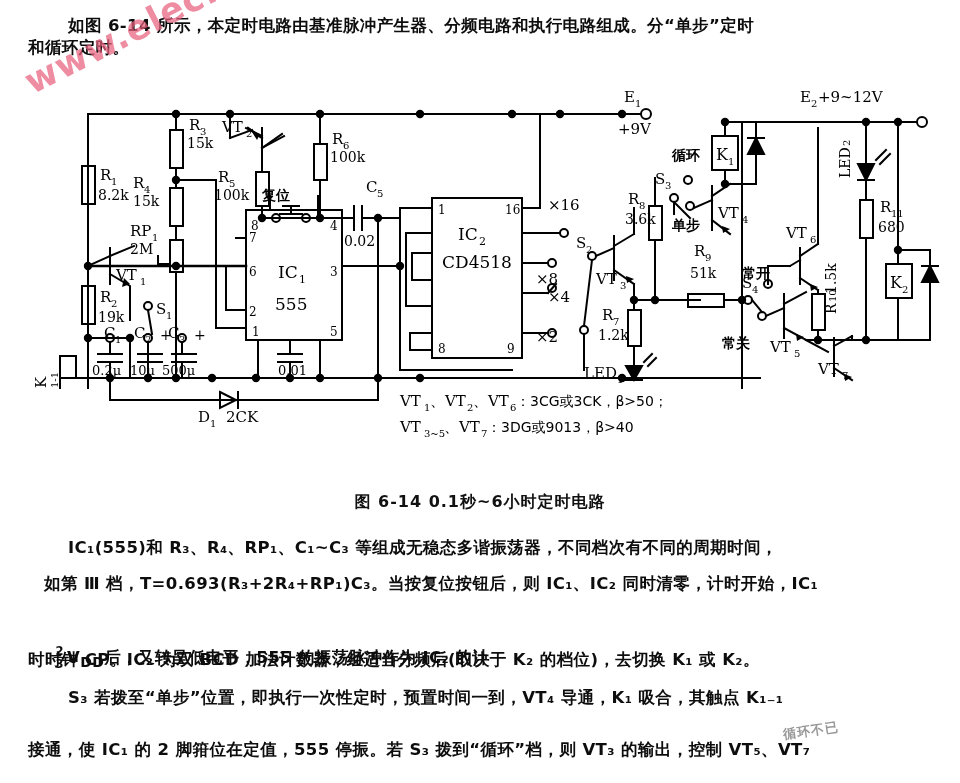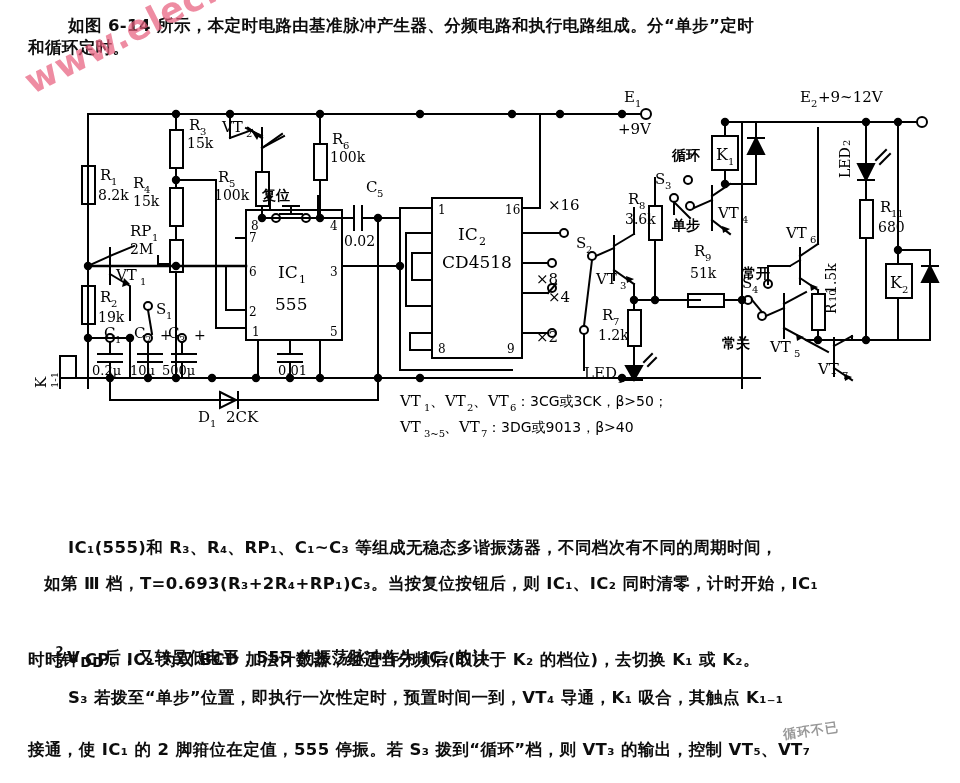--- a/index.html
+++ b/index.html
@@ -519,20 +519,21 @@
     <text x="516" y="318" font-family="DejaVu Sans, Liberation Sans, sans-serif" font-size="14" fill="#000" stroke="none">：3CG或3CK，β&gt;50；</text>
 
     <text x="400" y="344" font-family="DejaVu Serif, Liberation Serif, serif" font-size="15" fill="#000" stroke="none">VT</text>
     <text x="424" y="349" font-size="10" fill="#000" stroke="none">3~5</text>
     <text x="444" y="344" font-family="DejaVu Serif, Liberation Serif, serif" font-size="15" fill="#000" stroke="none">、VT</text>
     <text x="481" y="349" font-size="10" fill="#000" stroke="none">7</text>
     <text x="487" y="344" font-family="DejaVu Sans, Liberation Sans, sans-serif" font-size="14" fill="#000" stroke="none">：3DG或9013，β&gt;40</text>
   </svg>
   </div>
 
+  <div class="caption" style="top:492px;">图 6-14    0.1秒~6小时定时电路</div>
 
   <div class="para" style="left:68px;top:530px;">IC₁(555)和 R₃、R₄、RP₁、C₁~C₃ 等组成无稳态多谐振荡器，不同档次有不同的周期时间，</div>
   <div class="para" style="left:44px;top:566px;text-align:right;">如第 Ⅲ 档，T=0.693(R₃+2R₄+RP₁)C₃。当按复位按钮后，则 IC₁、IC₂ 同时清零，计时开始，IC₁</div>
 
   <div class="para" style="left:28px;top:604px;">
     <span class="frac"><span class="num">2</span><span class="den">3</span></span><span>V</span><span class="sub">DD</span><span>后，又转呈低电平，555 的振荡脉冲作为 IC₂ 的计</span>
   </div>
 
   <div class="para" style="left:28px;top:642px;text-align:center;">时时钟 CP。IC₂ 为双 BCD 加法计数器，经适当分频后(取决于 K₂ 的档位)，去切换 K₁ 或 K₂。</div>
 

